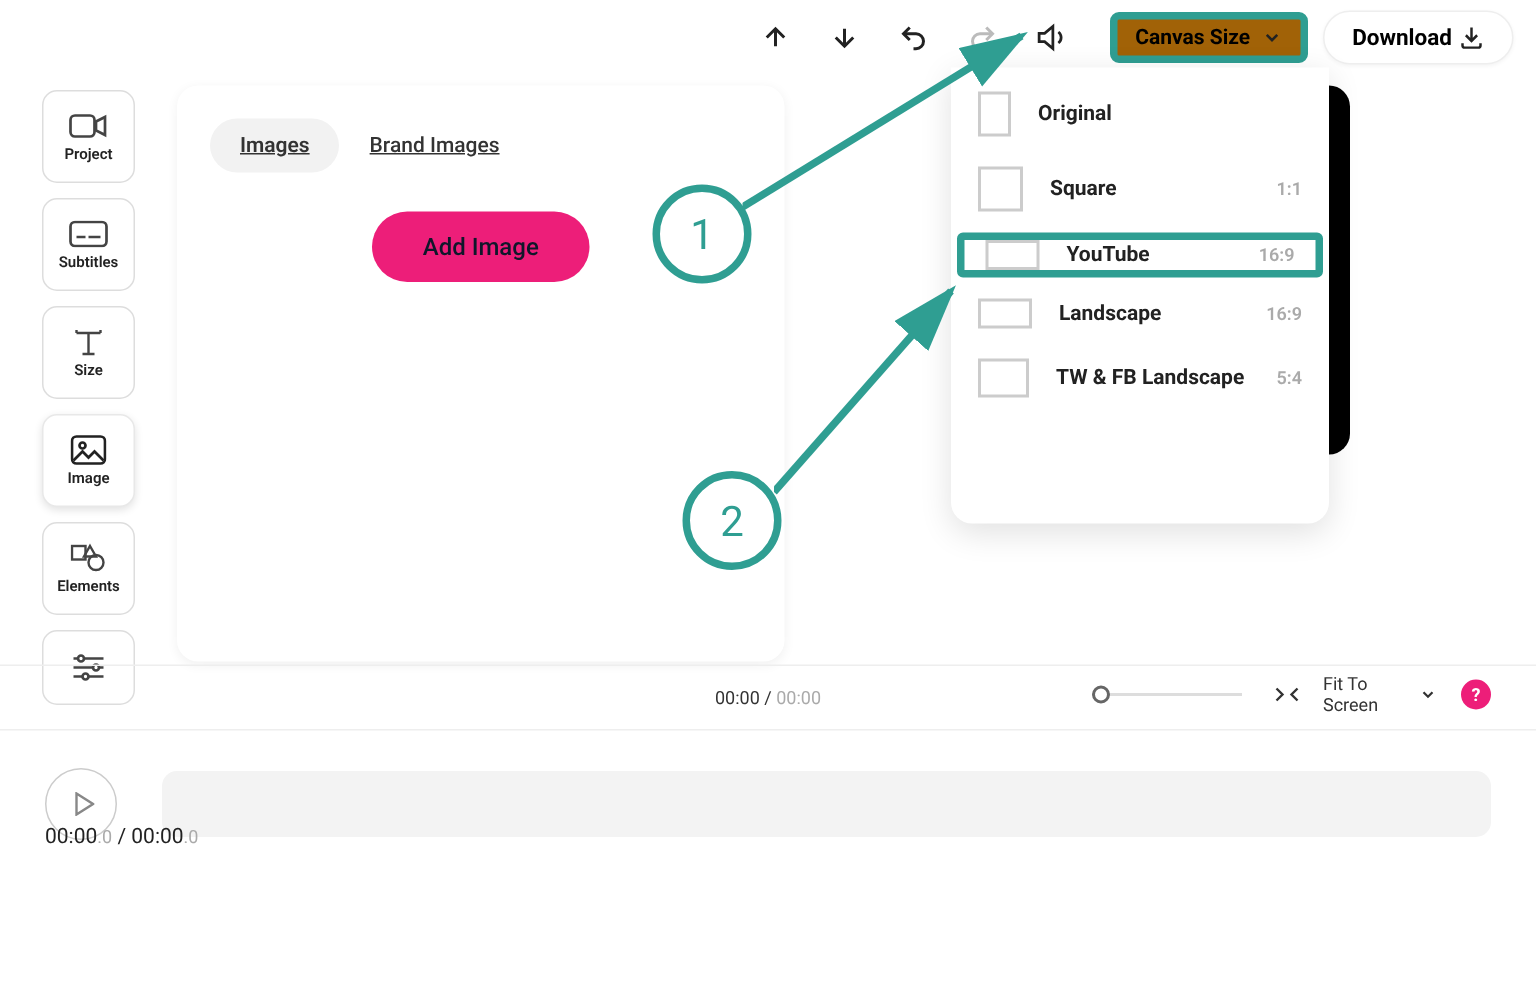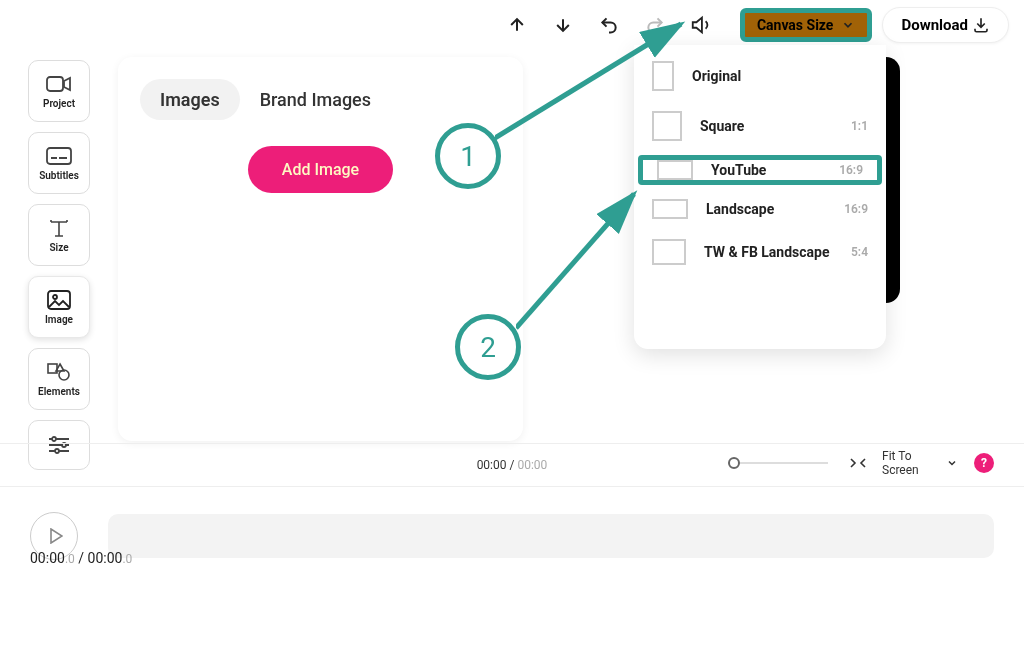--- a/index.html
+++ b/index.html
@@ -16,23 +16,23 @@
   
   .sidebar { position: absolute; top: 60px; left: 28px; width: 62px; display: flex; flex-direction: column; gap: 10px; }
   .sb-item { width: 62px; height: 62px; border: 1px solid #ddd; border-radius: 10px; background: #fff; display: flex; flex-direction: column; align-items: center; justify-content: center; gap: 4px; cursor: pointer; }
   .sb-item.active { box-shadow: 0 2px 6px rgba(0,0,0,0.12); border-color: #e8e8e8; }
   .sb-icon { width: 26px; height: 20px; display: flex; align-items: center; justify-content: center; color: #444; }
   .sb-label { font-size: 10px; font-weight: 600; color: #222; }
 
   
   .main-panel { position: absolute; top: 57px; left: 118px; width: 405px; height: 384px; background: #fff; border-radius: 14px; padding: 22px; box-shadow: 0 2px 8px rgba(0,0,0,0.06); }
   .tabs { display: flex; gap: 0; margin-bottom: 26px; }
-  .tab { padding: 10px 20px; border-radius: 22px; font-size: 18px; font-weight: 500; color: #333; cursor: pointer; }
+  .tab { padding: 10px 20px; border-radius: 22px; font-size: 14px; font-weight: 500; color: #333; cursor: pointer; text-decoration: underline; }
   .tab.active { background: #f2f2f2; font-weight: 600; }
-  .add-image-btn { display: block; margin: 0 auto; background: #ed1e79; color: #fef9c3; border: none; padding: 14px 34px; border-radius: 30px; font-size: 16px; font-weight: 500; cursor: pointer; }
+  .add-image-btn { display: block; margin: 0 auto; background: #ed1e79; color: #0f172a; border: none; padding: 14px 34px; border-radius: 30px; font-size: 16px; font-weight: 500; cursor: pointer; }
 
   
   .preview-bg { position: absolute; top: 57px; left: 660px; width: 240px; height: 246px; background: #000; border-radius: 14px; }
 
   
   .cs-menu { position: absolute; top: 45px; left: 634px; width: 252px; background: #fff; border-radius: 0 0 14px 14px; box-shadow: 0 6px 22px rgba(0,0,0,0.12); padding: 10px 0; overflow: hidden; height: 304px; }
   .cs-item { display: flex; align-items: center; gap: 18px; padding: 10px 18px; position: relative; cursor: pointer; }
   .cs-item.first { padding-top: 6px; }
   .cs-aspect-box { width: 30px; height: 30px; border: 2px solid #ccc; }
   .cs-aspect-box.original { width: 22px; height: 30px; border-width: 2px 2px 2px 2px; }

